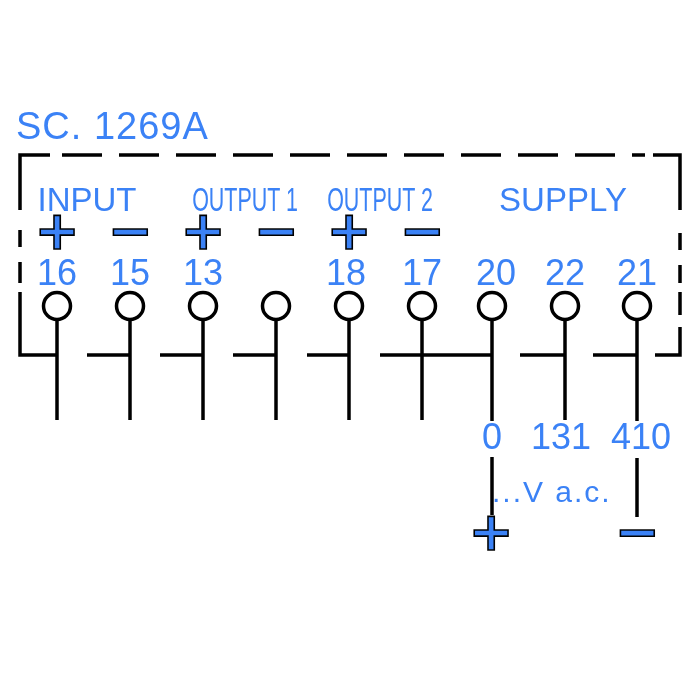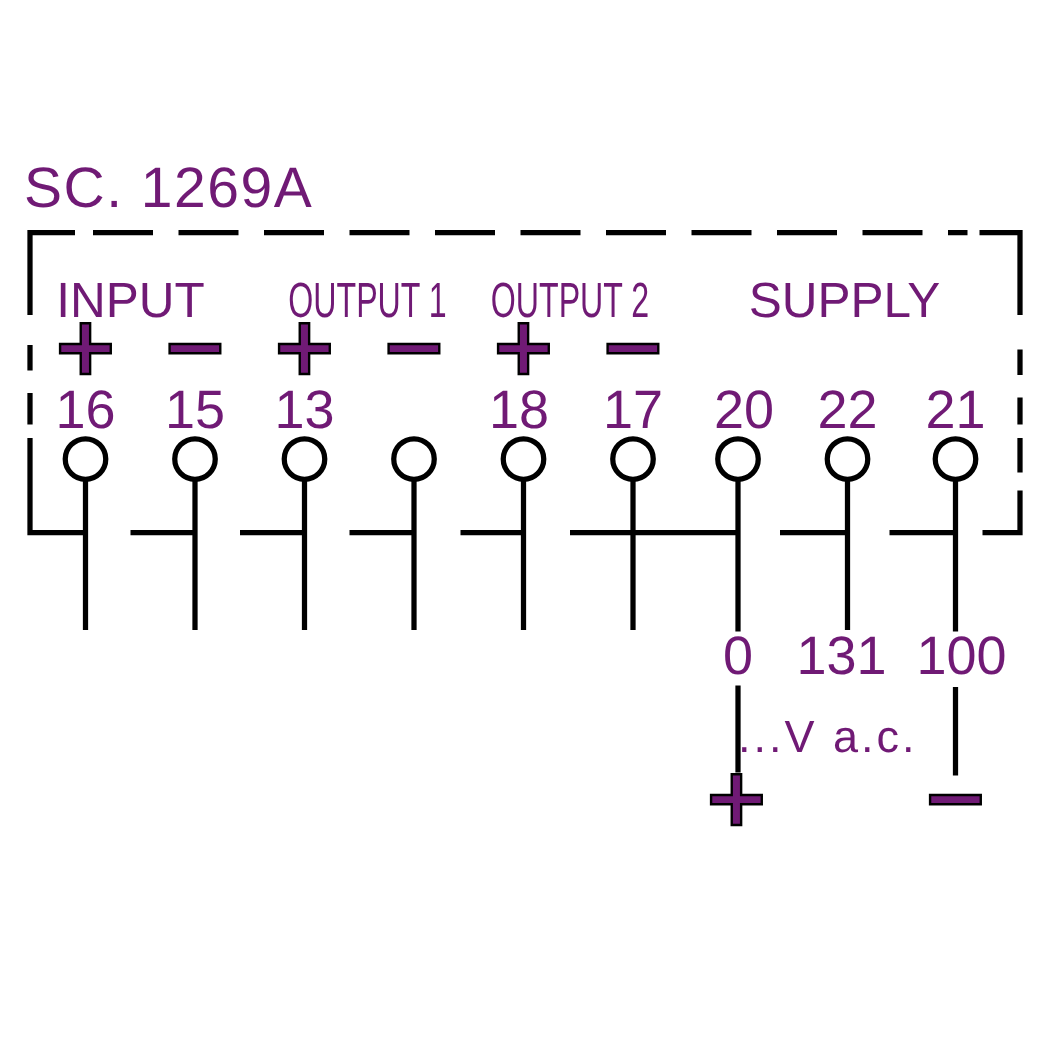--- a/index.html
+++ b/index.html
@@ -1,18 +1,18 @@
 <!DOCTYPE html>
 <html><head>
 <meta charset="utf-8">
 <style>
   html,body{margin:0;padding:0;background:#ffffff;}
   .stage{
     position:relative;width:700px;height:700px;background:#ffffff;
-    font-family:"Liberation Sans",sans-serif;color:#701a75;overflow:hidden;
+    font-family:"Liberation Sans",sans-serif;color:#3b82f6;overflow:hidden;
   }
   .stage svg{position:absolute;left:0;top:0;}
   .t{position:absolute;white-space:pre;}
   .title{font-size:38px;line-height:40px;letter-spacing:1px;}
   .sec{font-size:33px;line-height:34px;width:200px;text-align:center;}
   .cond{transform:scaleX(0.65);}
   .pol{
     font-size:54px;line-height:56px;font-weight:bold;width:60px;text-align:center;
     font-family:"DejaVu Sans",sans-serif;-webkit-text-stroke:1.6px #000;
   }
@@ -79,20 +79,20 @@
   <div class="t num" style="left:90px;top:254px;">15</div>
   <div class="t num" style="left:163px;top:254px;">13</div>
   <div class="t num" style="left:306px;top:254px;">18</div>
   <div class="t num" style="left:382px;top:254px;">17</div>
   <div class="t num" style="left:456px;top:254px;">20</div>
   <div class="t num" style="left:525px;top:254px;">22</div>
   <div class="t num" style="left:597px;top:254px;">21</div>
 
   <div class="t num" style="left:452px;top:418px;">0</div>
   <div class="t num" style="left:521px;top:418px;">131</div>
-  <div class="t num" style="left:601px;top:418px;">100</div>
+  <div class="t num" style="left:601px;top:418px;">410</div>
 
   <div class="t small" style="left:492px;top:476px;">...V a.c.</div>
 
   <div class="t pol" style="left:461px;top:504px;">+</div>
   <div class="t pol" style="left:607px;top:504px;">−</div>
 
 </div>
 
 </body></html>

